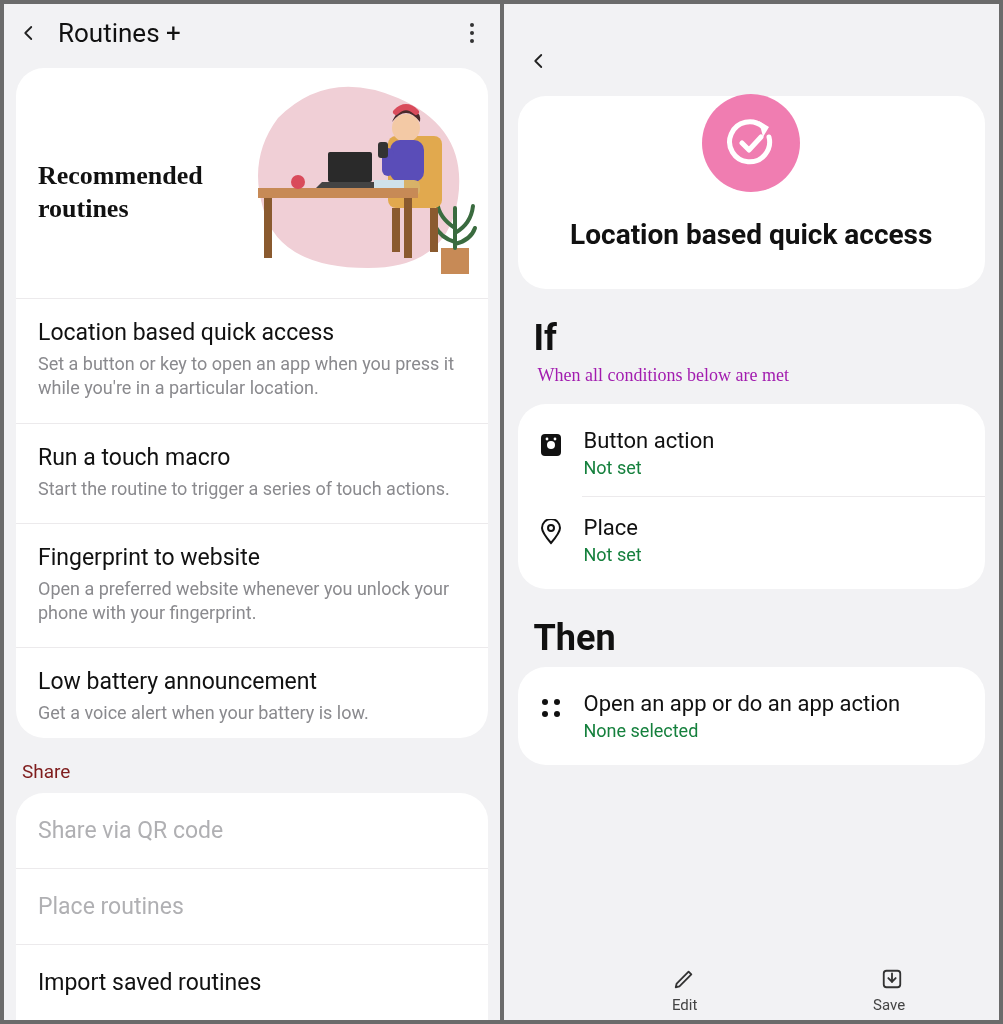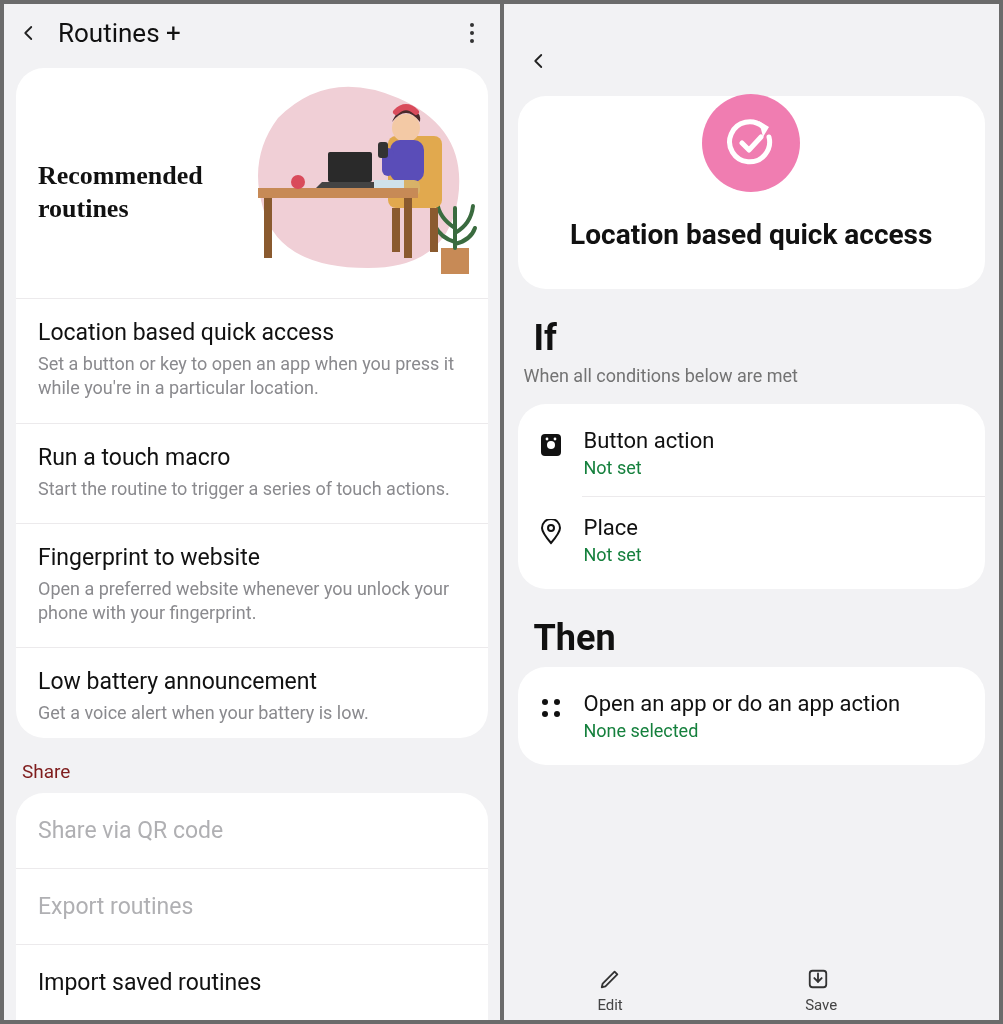--- a/index.html
+++ b/index.html
@@ -148,22 +148,23 @@
     color: #111;
   }
   .section-label {
     font-size: 36px;
     font-weight: 700;
     color: #111;
     padding: 14px 30px 2px 30px;
   }
   .section-sub {
     font-size: 18px;
-    color: #737373;
-    padding: 4px 30px 12px 20px;
+    color: #a21caf;
+    padding: 4px 30px 12px 34px;
+    font-family: Liberation Serif, serif;
   }
   .cond-card {
     background: #fff;
     border-radius: 28px;
     margin: 6px 14px 14px 14px;
     padding: 6px 0;
   }
   .cond-row {
     display: flex;
     align-items: flex-start;
@@ -192,21 +193,21 @@
     position: absolute;
     bottom: 4px;
     left: 0; right: 0;
     display: flex;
     justify-content: space-around;
     padding: 8px 40px 2px 40px;
   }
   .bottom-btn {
     display: flex;
     flex-direction: column;
-    align-items: flex-start;
+    align-items: flex-end;
     gap: 4px;
     cursor: pointer;
     min-width: 100px;
   }
   .bottom-btn-label { font-size: 15px; color: #444; }
   .bottom-icon { width: 26px; height: 26px; display:flex; align-items:center; justify-content:center; }
 </style>
 </head>
 <body>
 
@@ -283,21 +284,21 @@
     </div>
     <div class="routine-item">
       <div class="routine-name">Low battery announcement</div>
       <div class="routine-desc">Get a voice alert when your battery is low.</div>
     </div>
   </div>
 
   <div class="share-label">Share</div>
   <div class="share-card">
     <div class="share-item">Share via QR code</div>
-    <div class="share-item">Export routines</div>
+    <div class="share-item">Place routines</div>
     <div class="share-item active">Import saved routines</div>
   </div>
 </div>
 
 <div class="pane">
   <div class="right-back">
     <div class="back-chevron">
       <svg width="18" height="18" viewBox="0 0 24 24" fill="none" stroke="#222" stroke-width="2.4" stroke-linecap="round" stroke-linejoin="round">
           <polyline points="15 4 7 12 15 20"></polyline>
         </svg>

